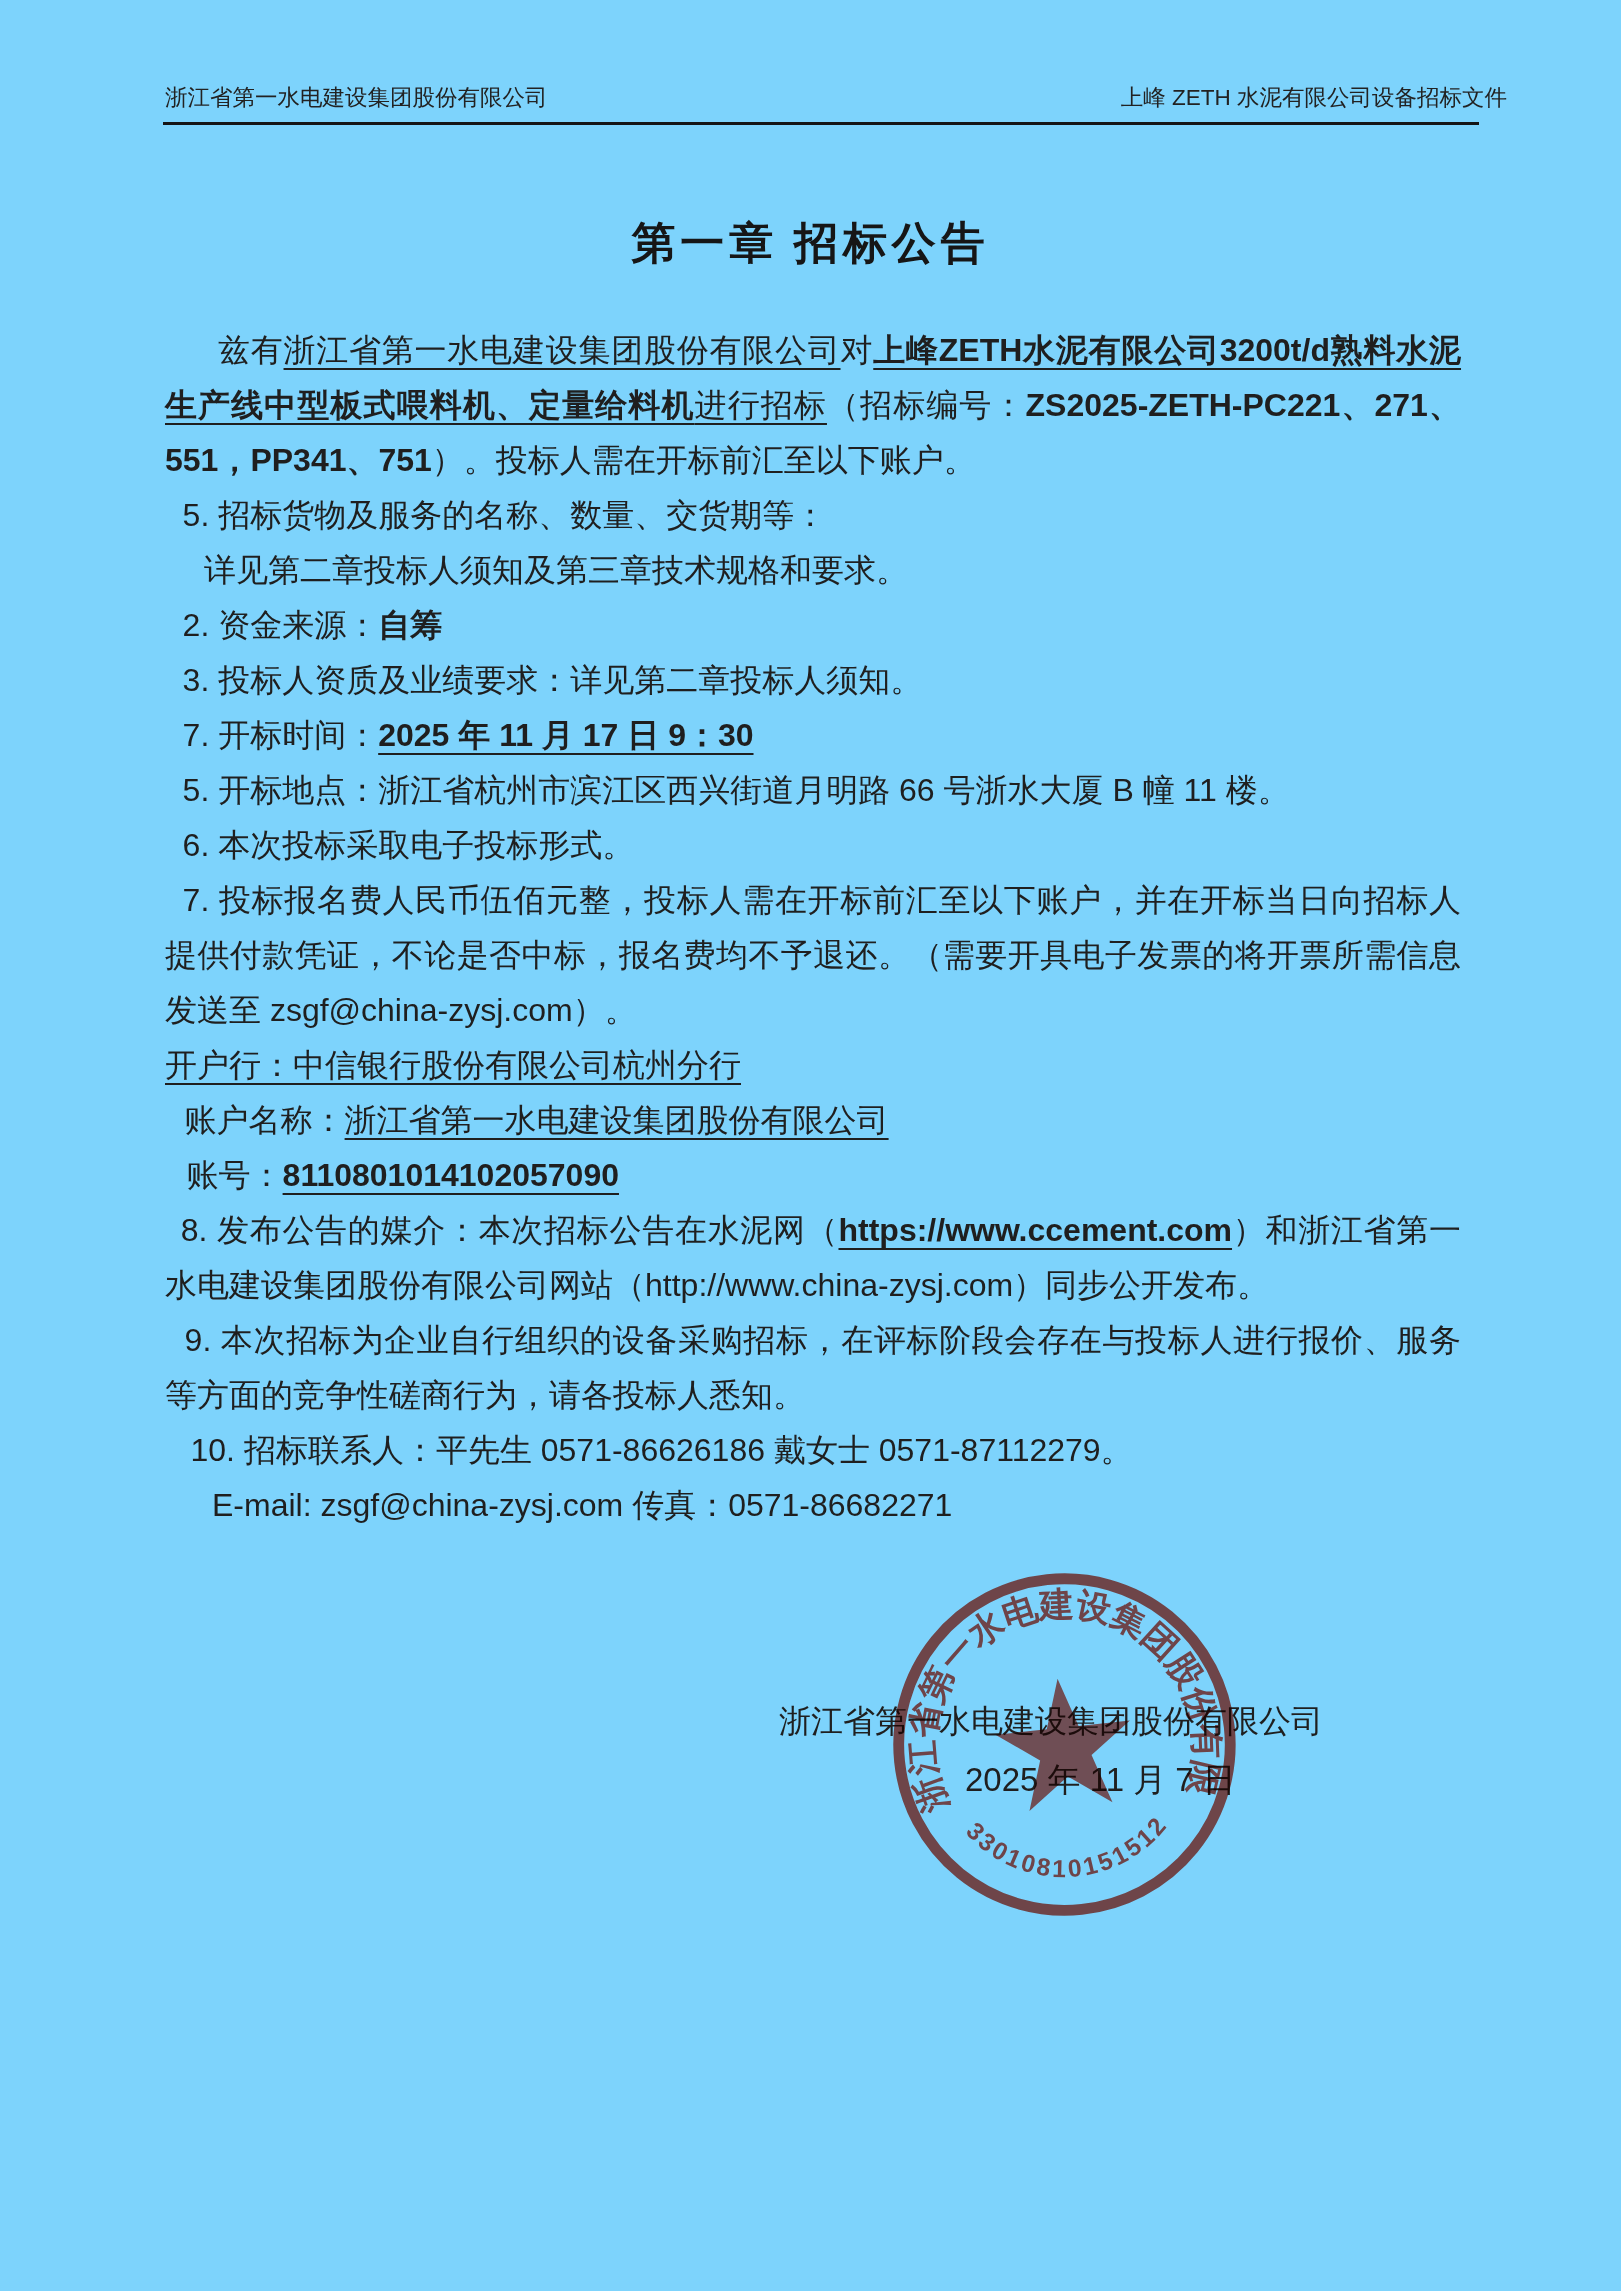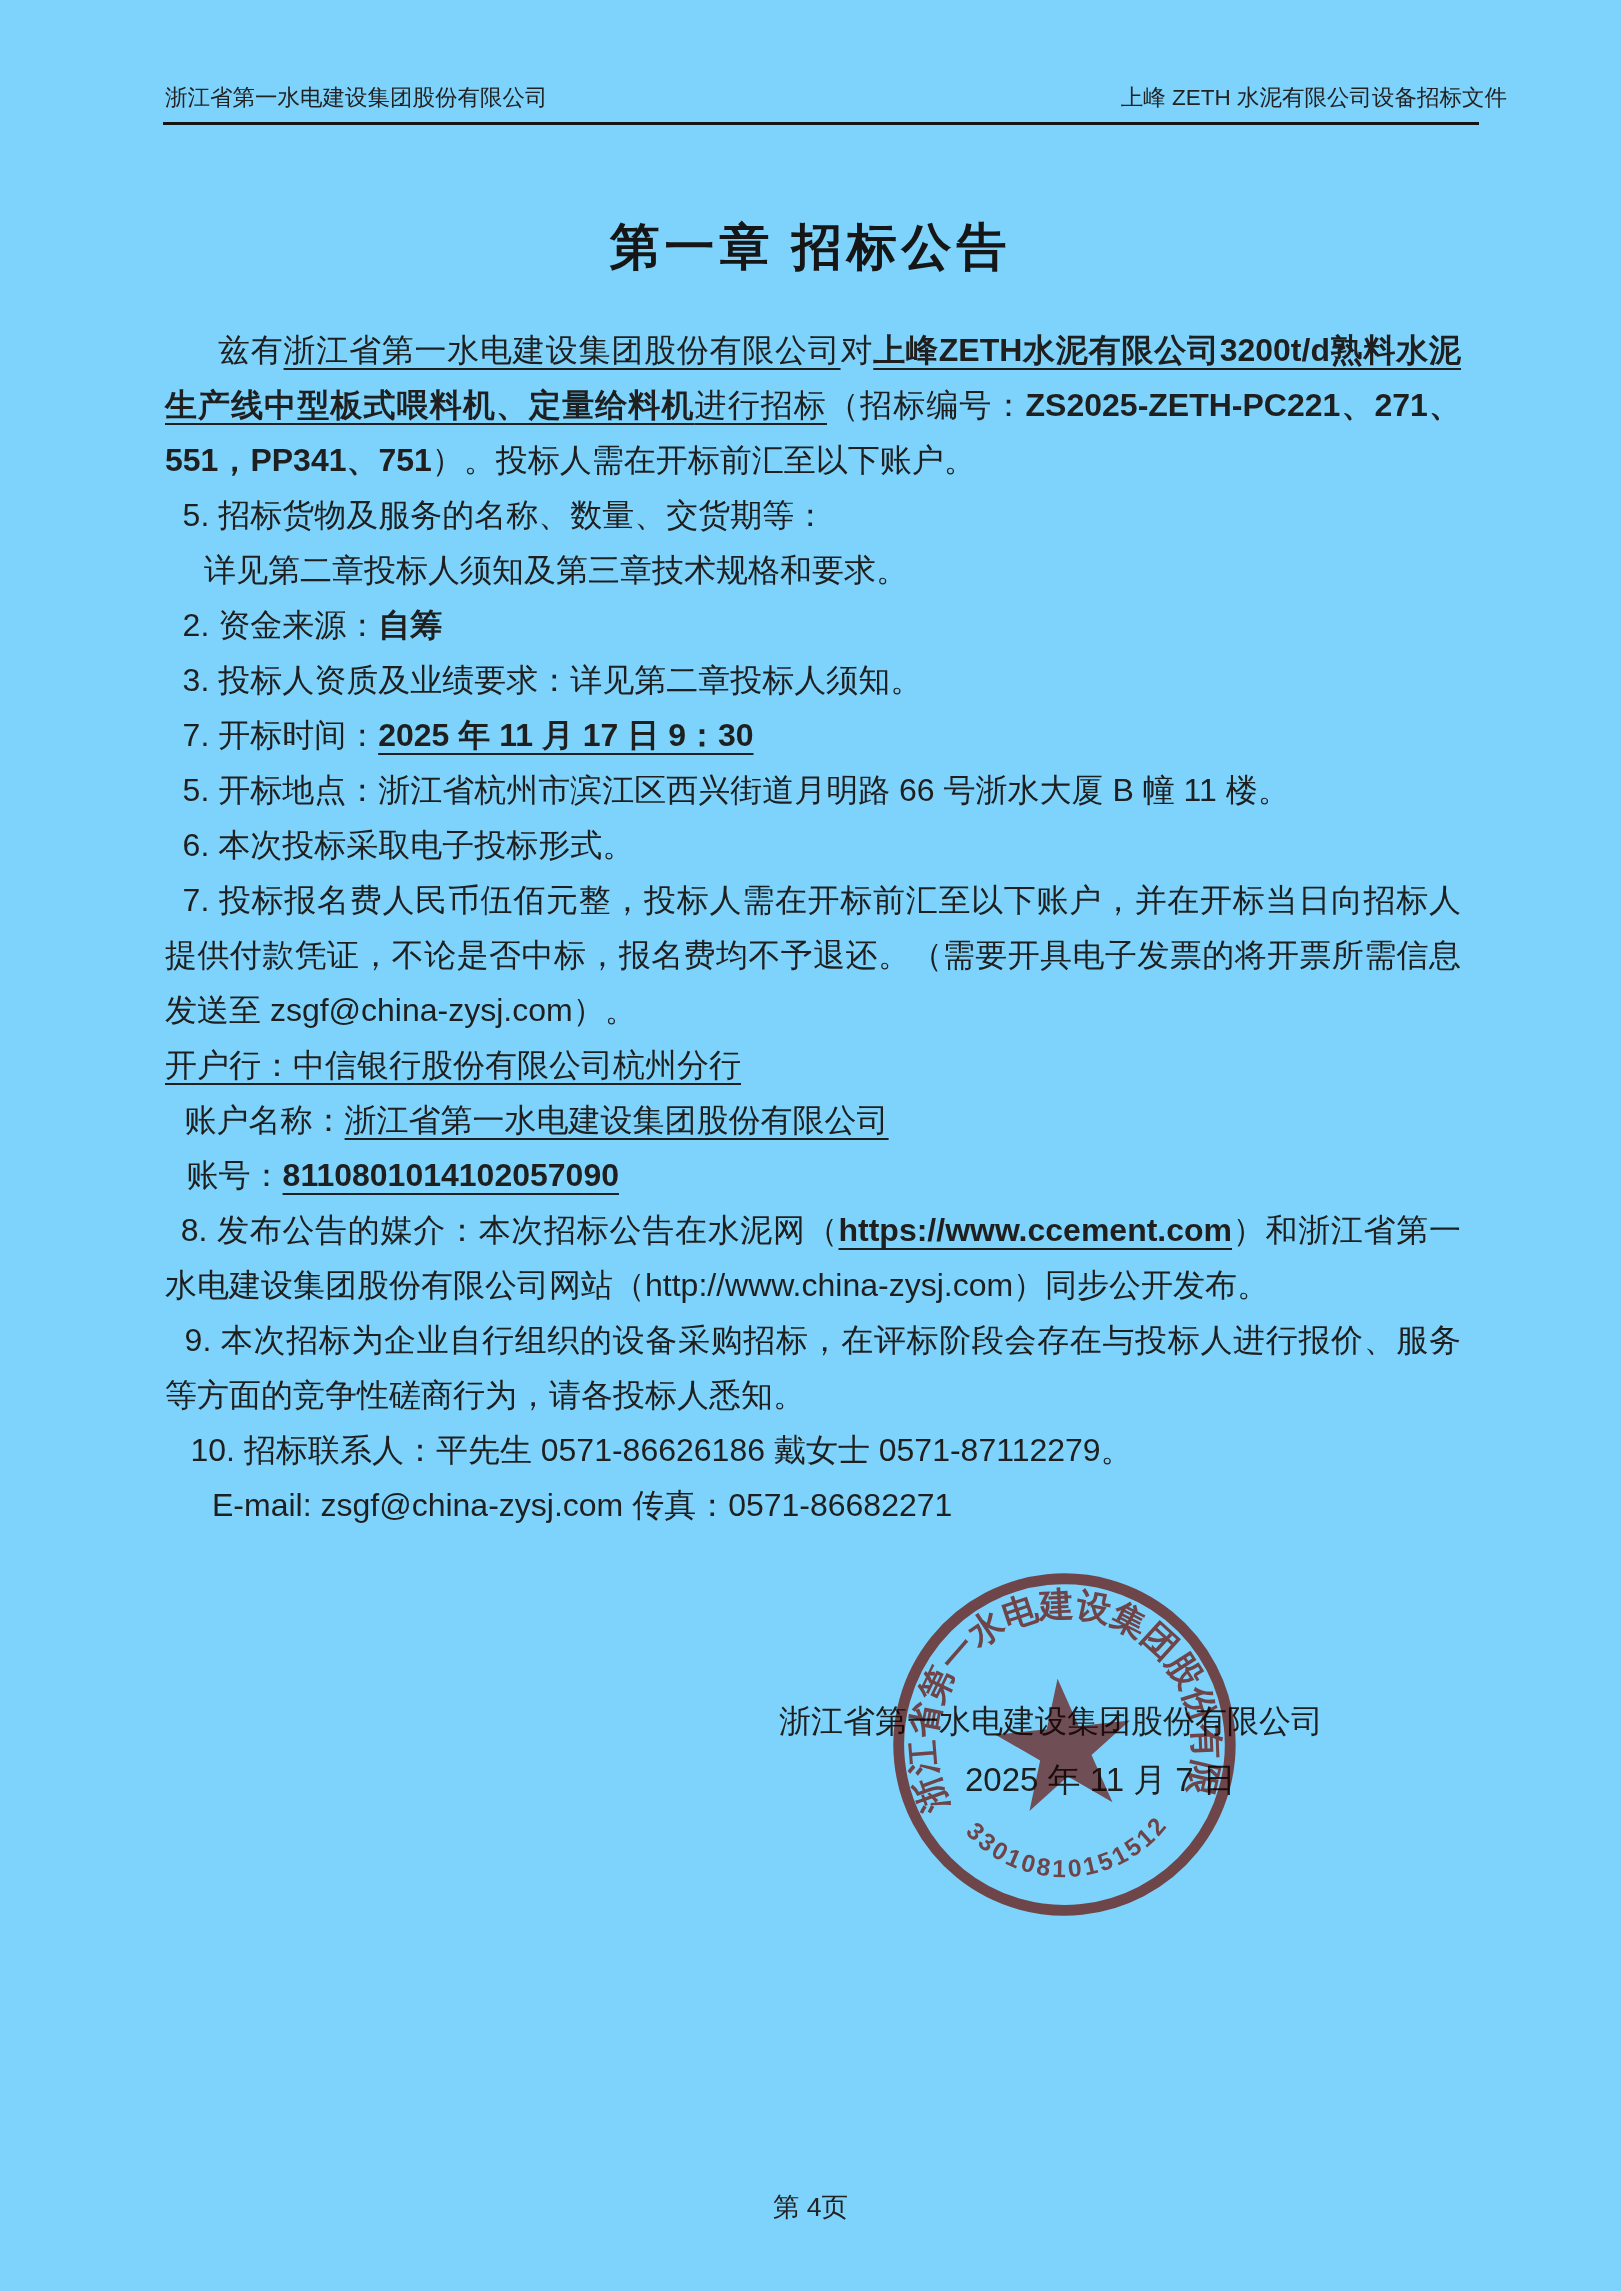--- a/index.html
+++ b/index.html
@@ -19,21 +19,21 @@
   }
   .header-rule{
     position:absolute;left:163px;right:142px;top:122px;height:2.9px;
     background:#151515;
   }
   .doc-title{
     position:absolute;left:0;top:214px;width:100%;
     text-align:center;
     font-family:"Liberation Serif", serif;
     font-weight:700;
-    font-size:50px;
+    font-size:44px;
     letter-spacing:4.9px;
     color:#161616;
   }
   .doc-body{
     position:absolute;left:165px;top:323px;width:1296px;
     font-size:32px;line-height:55px;
     text-align:justify;
     color:#1f1f1f;
   }
   .doc-body p.para{margin:0;padding:0;}
@@ -101,16 +101,15 @@
     <circle cx="187" cy="187" r="168" fill="none" stroke="#DD3B31" stroke-width="11" opacity="0.88"></circle>
     <polygon points="187,120 203.2,169.8 255.5,169.8 213.2,200.5 229.3,250.2 187,219.5 144.7,250.2 160.8,200.5 118.5,169.8 170.8,169.8" fill="#DD3B31" opacity="0.82"></polygon>
     <text font-family="Liberation Sans, sans-serif" font-size="35" font-weight="700" fill="#DD3B31" opacity="0.88">
       <textPath href="#seal-top-arc" startOffset="0">浙江省第一水电建设集团股份有限公司</textPath>
     </text>
     <text font-family="Liberation Sans, sans-serif" font-size="25" font-weight="700" letter-spacing="3" fill="#DD3B31" opacity="0.88">
       <textPath href="#seal-bottom-arc" startOffset="6">33010810151512</textPath>
     </text>
   </svg>
 
-  <div class="doc-footer">第 4页</div>
 
 </div>
 
 
 </body></html>

